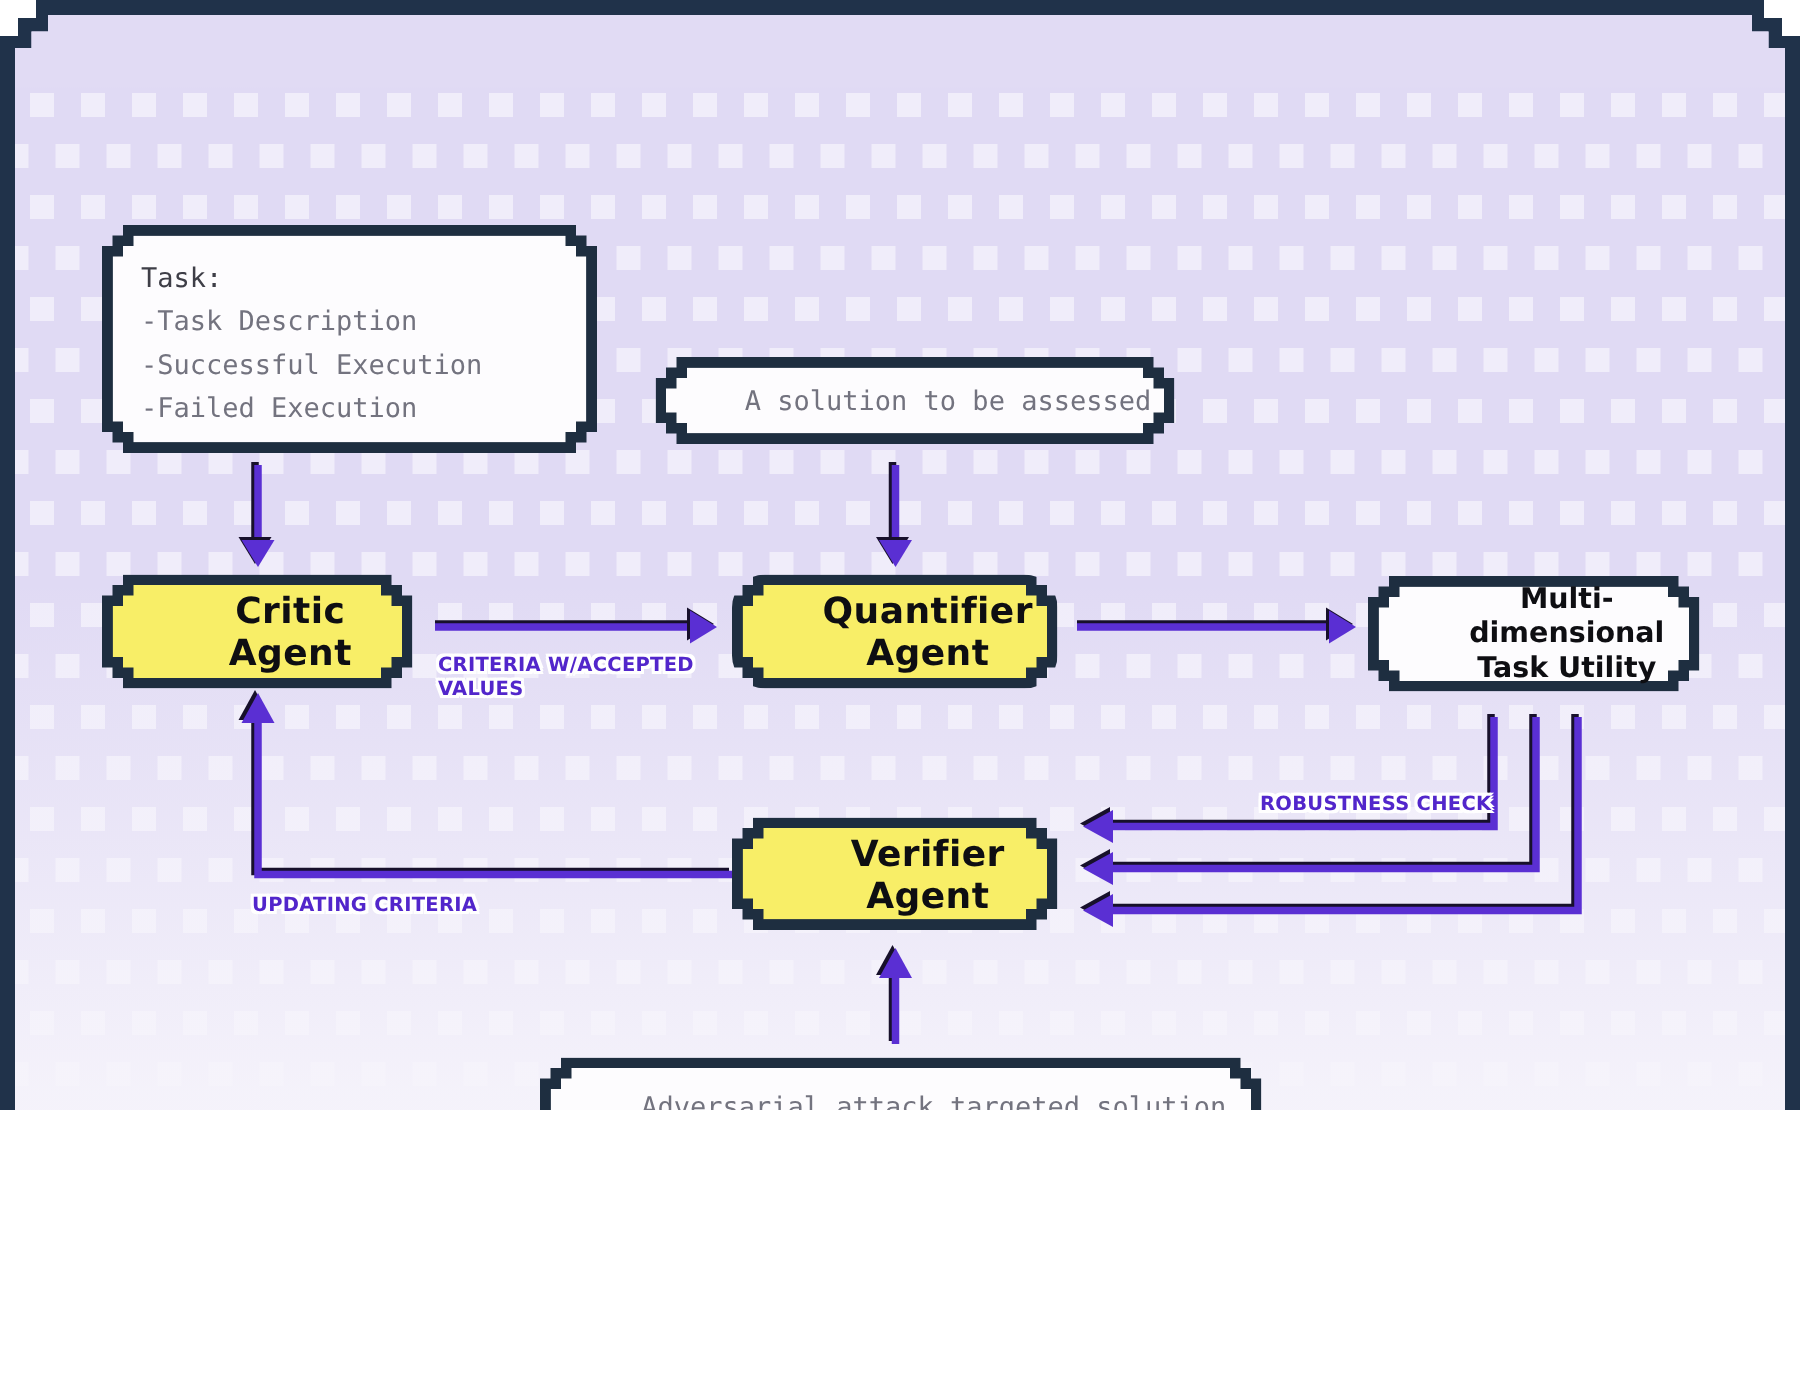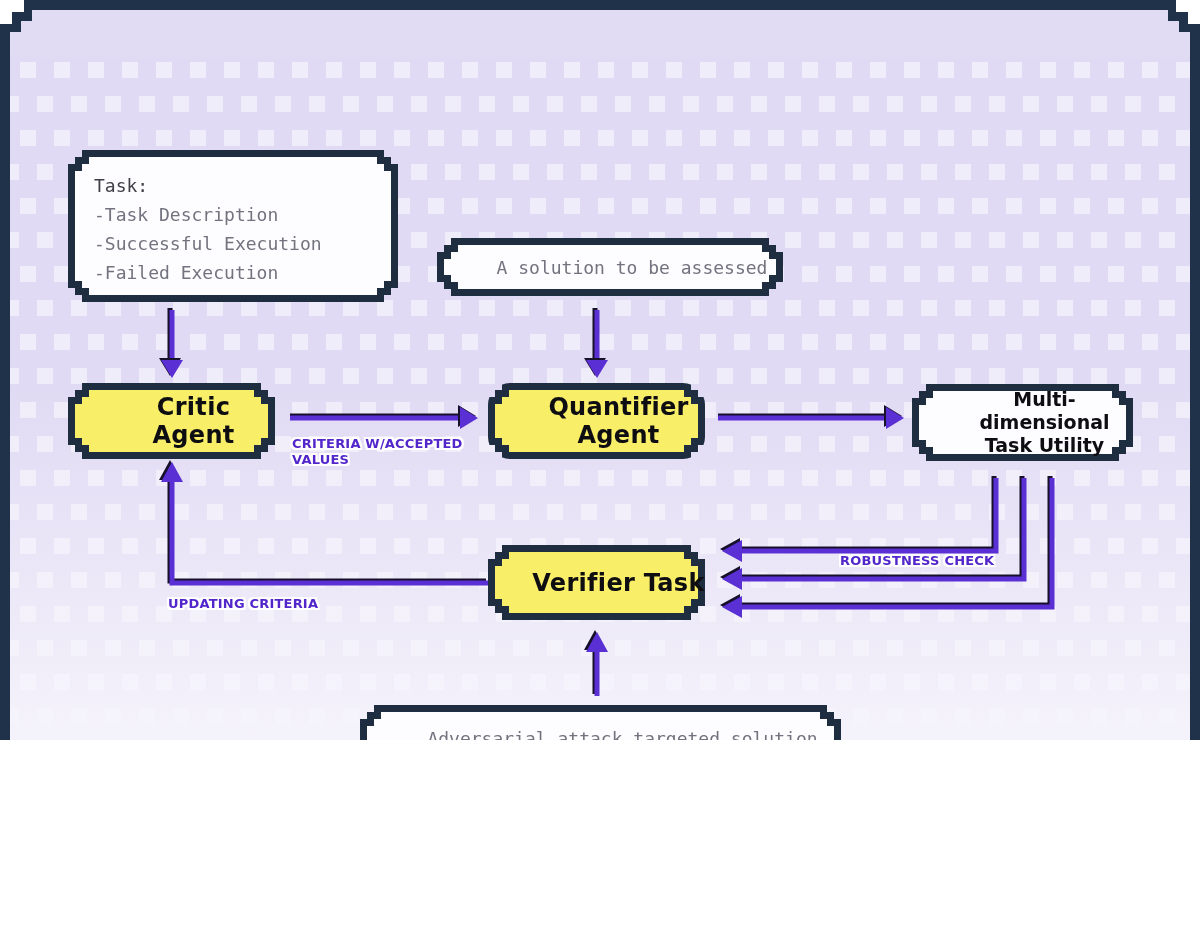--- a/index.html
+++ b/index.html
@@ -150,24 +150,24 @@
   </div>
 
   <div class="pxbox node" style="left:912px;top:384px;width:221px;height:77px;--fill:#fdfcfe;">
     <div class="content center utility-label" style="flex-direction:column;">
       <span>Multi-dimensional</span>
       <span>Task Utility</span>
     </div>
   </div>
 
   <div class="pxbox node" style="left:488px;top:545px;width:217px;height:75px;--fill:#f8ee67;">
-    <div class="content center agent-label">Verifier Task</div>
+    <div class="content center agent-label">Verifier Agent</div>
   </div>
 
   <div class="pxbox node" style="left:360px;top:705px;width:481px;height:66px;--fill:#fdfcfe;">
     <div class="content center mono">Adversarial attack targeted solution</div>
   </div>
 
   <div class="edge-label" style="left:292px;top:436px;width:172px;">CRITERIA W/ACCEPTED VALUES</div>
-  <div class="edge-label" style="left:840px;top:553px;white-space:nowrap;">ROBUSTNESS CHECK</div>
+  <div class="edge-label" style="left:840px;top:529px;white-space:nowrap;">ROBUSTNESS CHECK</div>
   <div class="edge-label" style="left:168px;top:596px;white-space:nowrap;">UPDATING CRITERIA</div>
 
 </div>
 
 </body></html>

